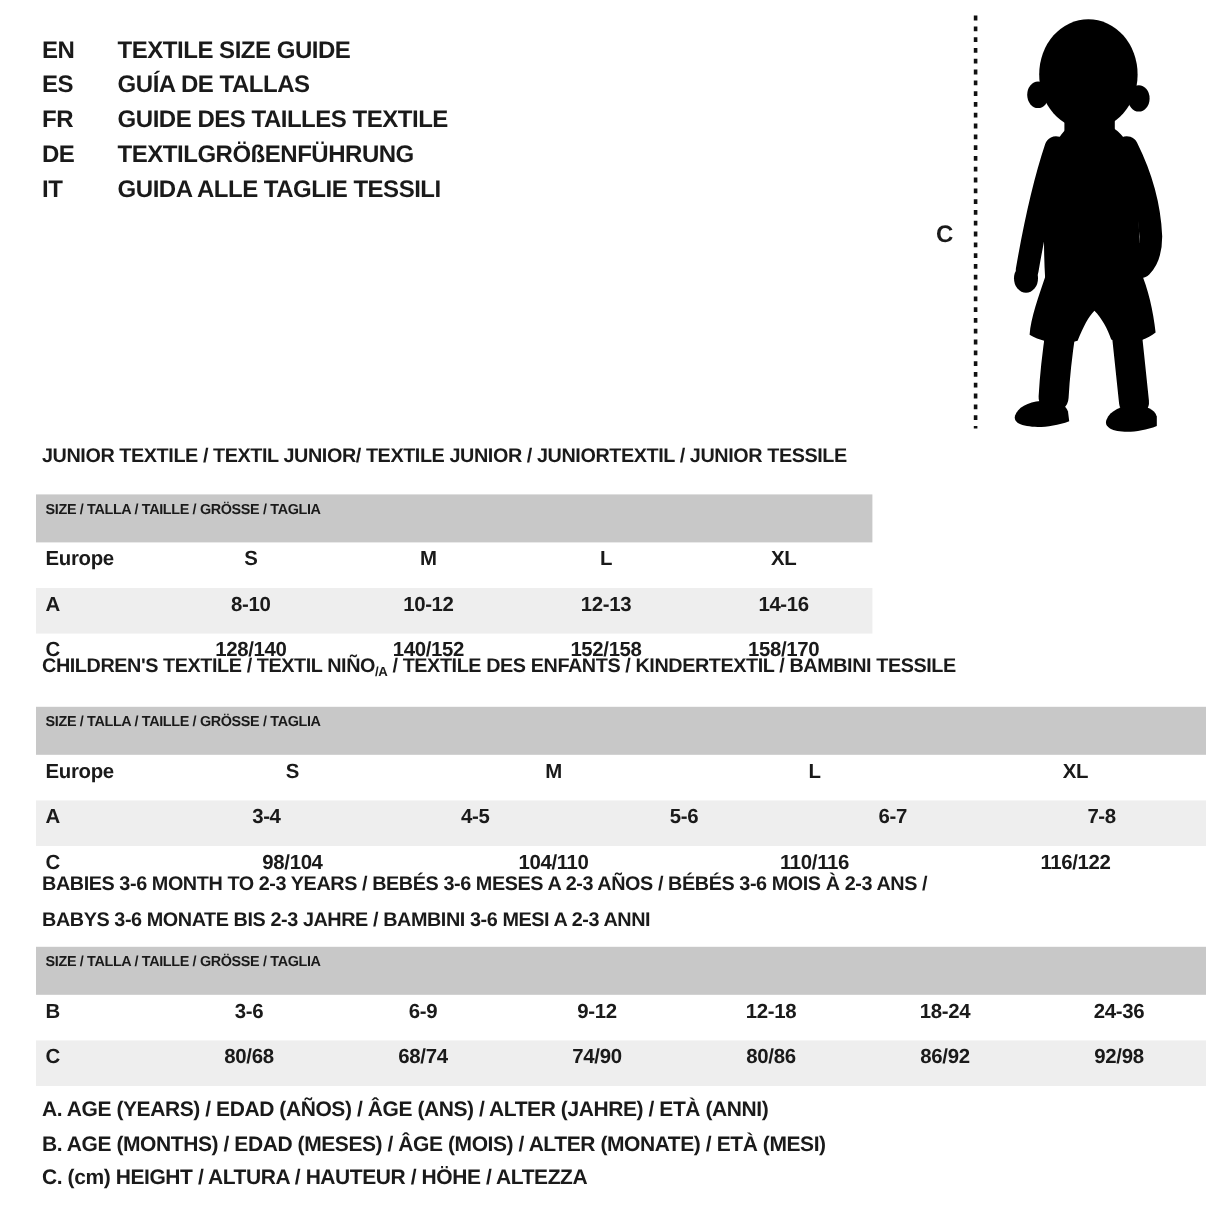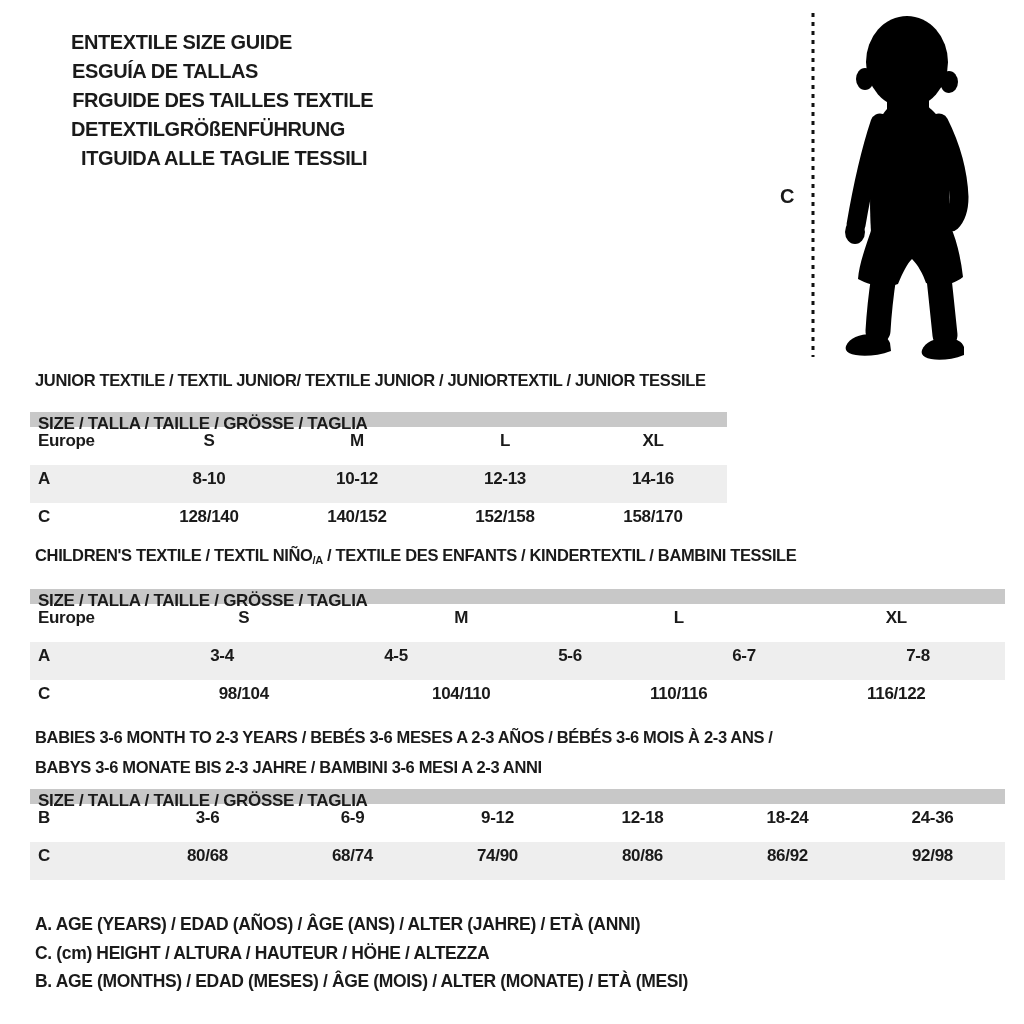--- a/index.html
+++ b/index.html
@@ -3,33 +3,33 @@
 <meta charset="utf-8">
 <style>
   html,body{margin:0;padding:0;}
   body{
     width:1024px;height:1024px;position:relative;background:#ffffff;
     font-family:"Liberation Sans",sans-serif;color:#1a1a1a;overflow:hidden;
     -webkit-font-smoothing:antialiased;
   }
   .abs{position:absolute;}
   
-  .lang-block{left:35px;top:28px;text-align:right;}
+  .lang-block{left:35px;top:28px;}
   .lang-row{display:flex;font-size:20px;font-weight:700;line-height:29px;letter-spacing:-0.4px;}
   .lang-code{width:63px;}
   
   .figure{left:775px;top:5px;width:235px;height:362px;}
   .measure-label{position:absolute;left:5px;top:180px;font-size:20px;font-weight:700;}
   .figure svg{position:absolute;left:30px;top:0;}
   
   .sec-title{font-size:16.5px;font-weight:700;letter-spacing:-0.35px;white-space:nowrap;}
   .sec-title sub{font-size:11px;vertical-align:baseline;position:relative;top:3px;}
   
   .tbl{left:30px;}
-  .size-bar{background:#c8c8c8;height:15px;line-height:24px;font-size:17px;font-weight:700;
+  .size-bar{background:#c8c8c8;height:40px;line-height:24px;font-size:12px;font-weight:700;
             padding-left:8px;letter-spacing:-0.3px;box-sizing:border-box;}
   .trow{display:flex;height:38px;line-height:28px;font-size:17px;font-weight:700;letter-spacing:-0.3px;}
   .trow.stripe{background:#eeeeee;}
   .tcell{flex:1;text-align:center;}
   .tcell.rowlabel{flex:0 0 105px;text-align:left;padding-left:8px;box-sizing:border-box;}
   
   .legend{left:35px;top:910px;}
   .legend-line{font-size:17.5px;font-weight:700;line-height:28.5px;letter-spacing:-0.35px;white-space:nowrap;}
 </style>
 </head>
@@ -154,15 +154,15 @@
     <span class="tcell">68/74</span>
     <span class="tcell">74/90</span>
     <span class="tcell">80/86</span>
     <span class="tcell">86/92</span>
     <span class="tcell">92/98</span>
   </div>
 </div>
 
 <div class="abs legend">
   <div class="legend-line">A. AGE (YEARS) / EDAD (AÑOS) / ÂGE (ANS) / ALTER (JAHRE) / ETÀ (ANNI)</div>
+  <div class="legend-line">B. AGE (MONTHS) / EDAD (MESES) / ÂGE (MOIS) / ALTER (MONATE) / ETÀ (MESI)</div>
   <div class="legend-line">C. (cm) HEIGHT / ALTURA / HAUTEUR / HÖHE / ALTEZZA</div>
-  <div class="legend-line">B. AGE (MONTHS) / EDAD (MESES) / ÂGE (MOIS) / ALTER (MONATE) / ETÀ (MESI)</div>
 </div>
 
 </body></html>

